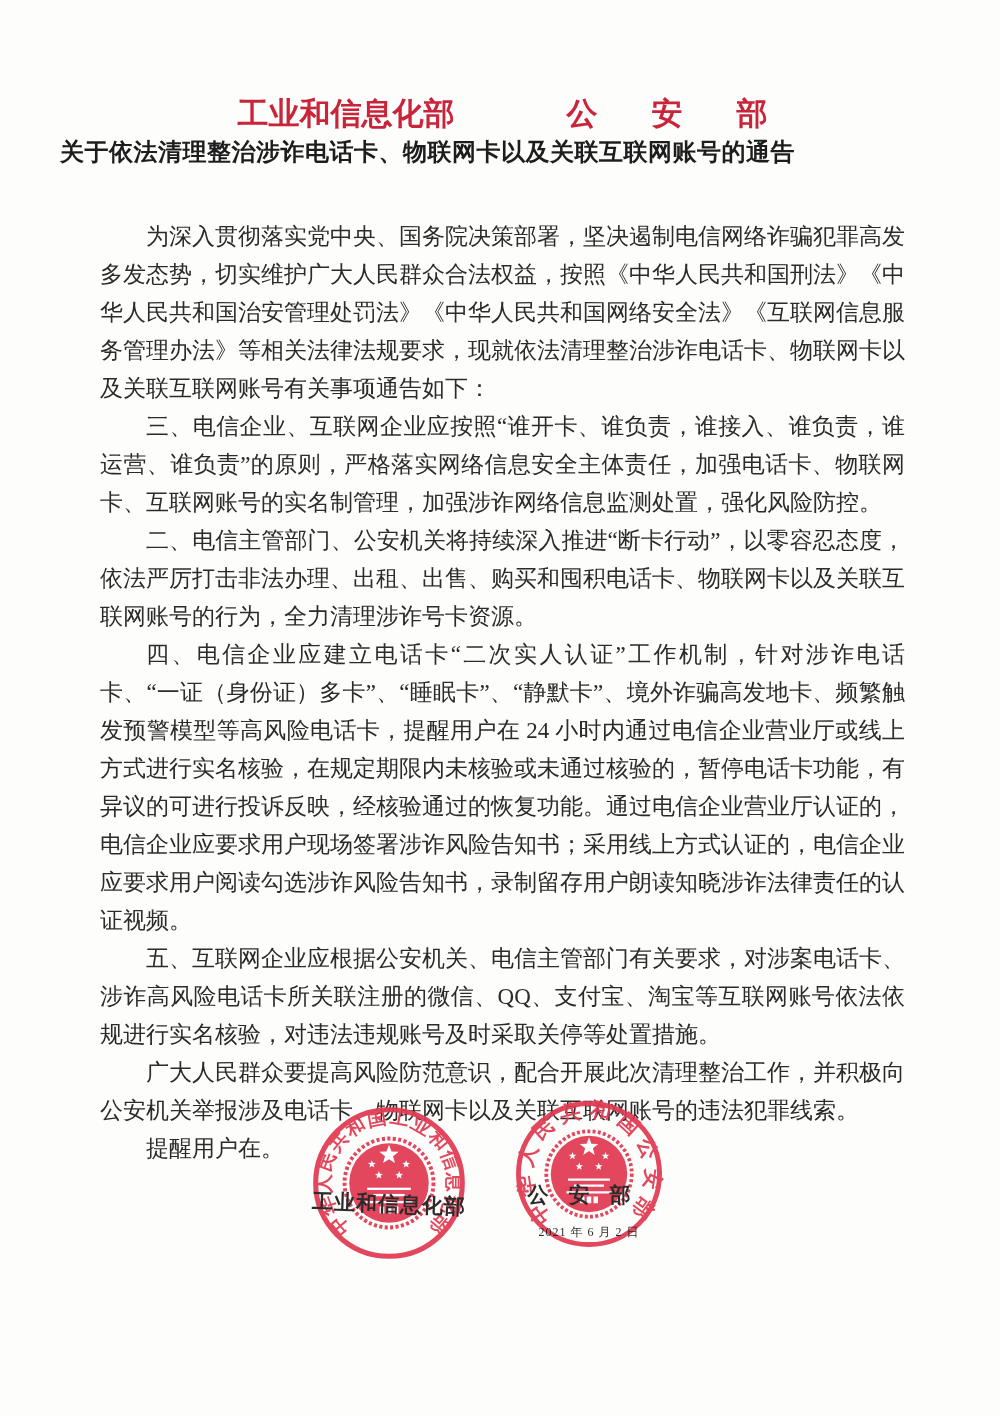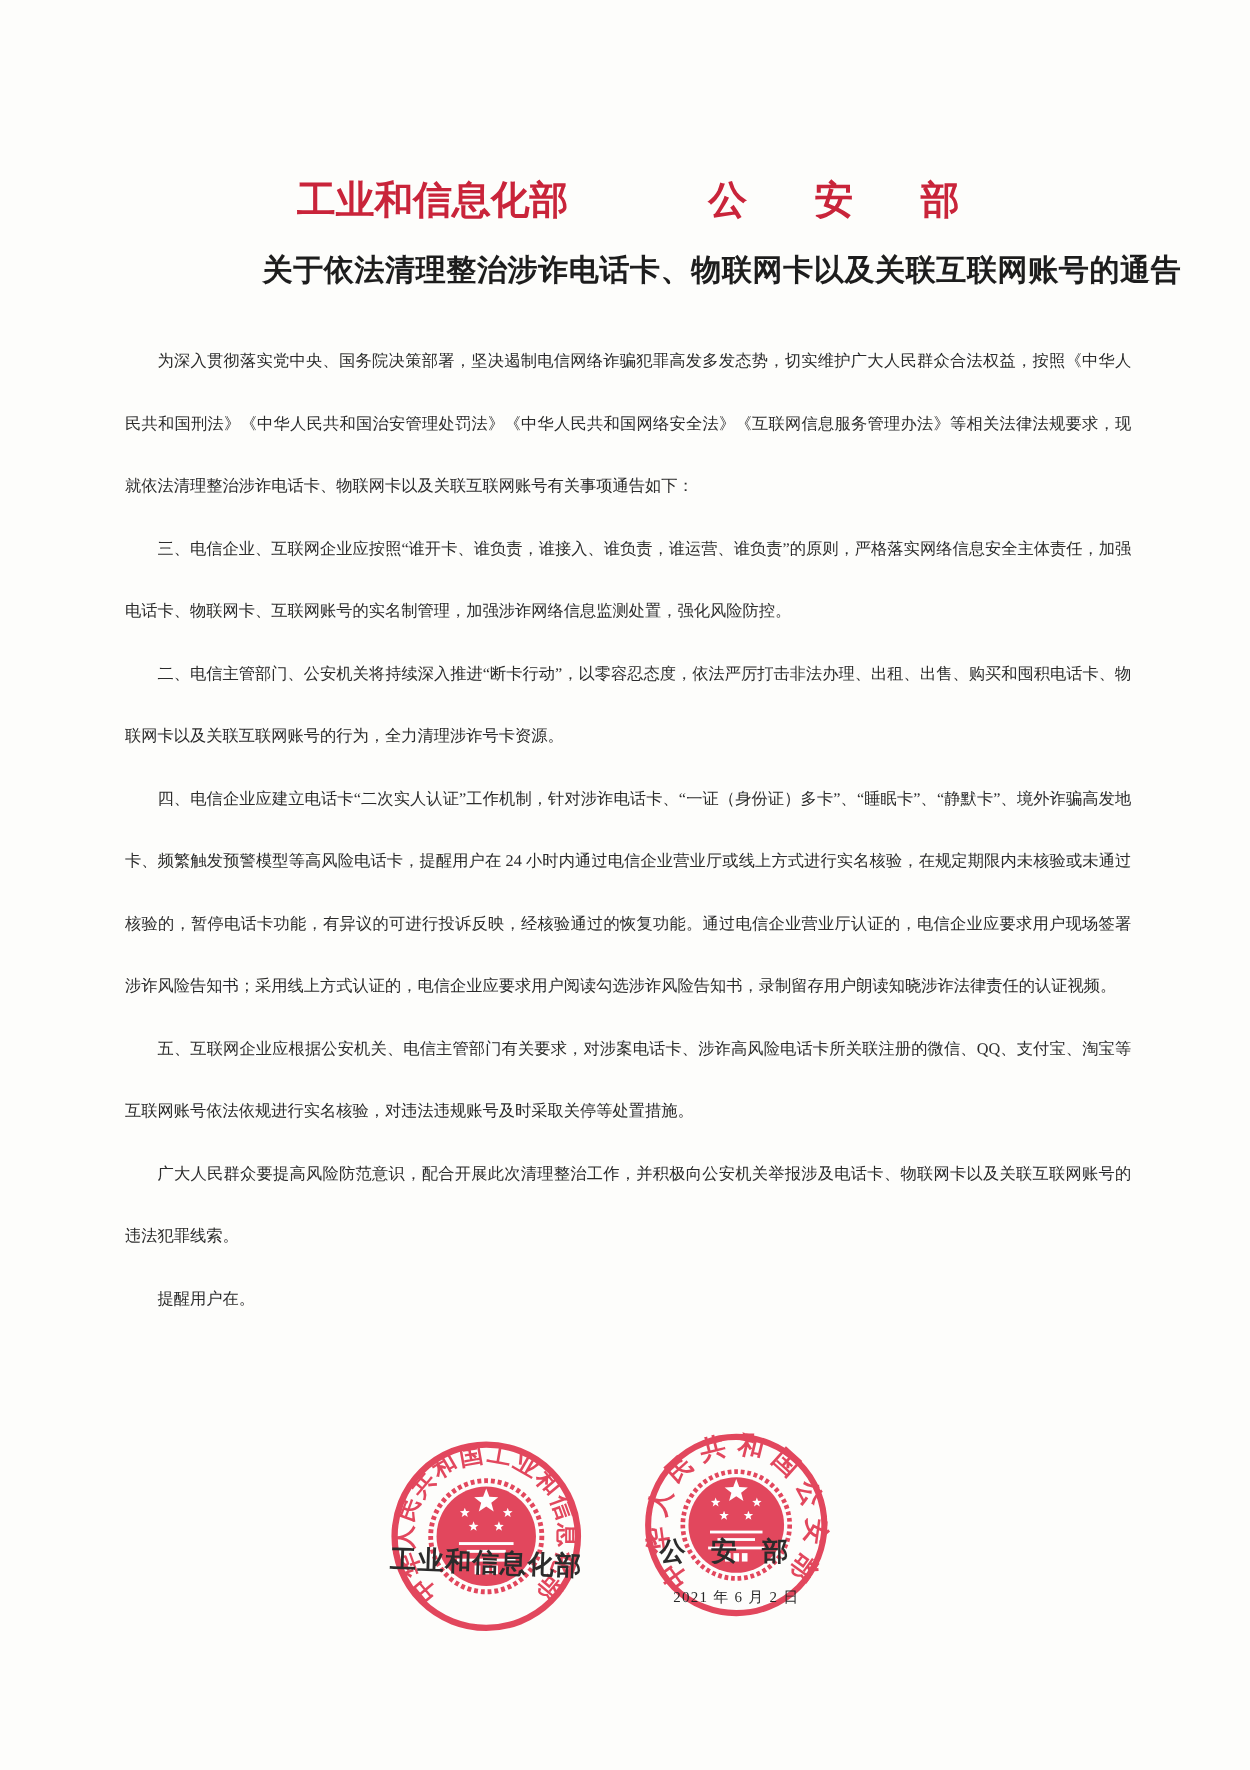--- a/index.html
+++ b/index.html
@@ -10,53 +10,53 @@
   }
   html,body{margin:0;padding:0;}
   body{
     width:1000px;height:1416px;
     background:var(--page-bg);
     font-family:"Liberation Serif","DejaVu Serif",serif;
     position:relative;
     overflow:hidden;
   }
   .page{
-    position:absolute;inset:0;margin-top:46px;
+    position:absolute;inset:0;
   }
   .header-row{
     position:absolute;
     top:93px;left:100px;right:95px;
     display:flex;
     justify-content:center;
     align-items:baseline;
     gap:112px;
     color:var(--header-red);
     font-weight:bold;
     font-size:31px;
     white-space:nowrap;
   }
   .org-right{
     letter-spacing:54px;
     margin-right:-54px;
   }
   .doc-title{
     position:absolute;
-    top:154px;left:60px;right:55px;
-    text-align:right;
+    top:136px;left:60px;right:55px;
+    text-align:left;
     font-size:24px;
     font-weight:bold;
     color:#1d1d1d;
     letter-spacing:0.5px;
   }
   .body-text{
     position:absolute;
     top:218px;left:100px;right:95px;
     color:var(--body-text);
-    font-size:13px;
-    line-height:50px;
+    font-size:23px;
+    line-height:38px;
     text-align:justify;
   }
   .body-text p{
     margin:0;
     text-indent:2em;
   }
   
   .seal{
     position:absolute;
     opacity:.93;

